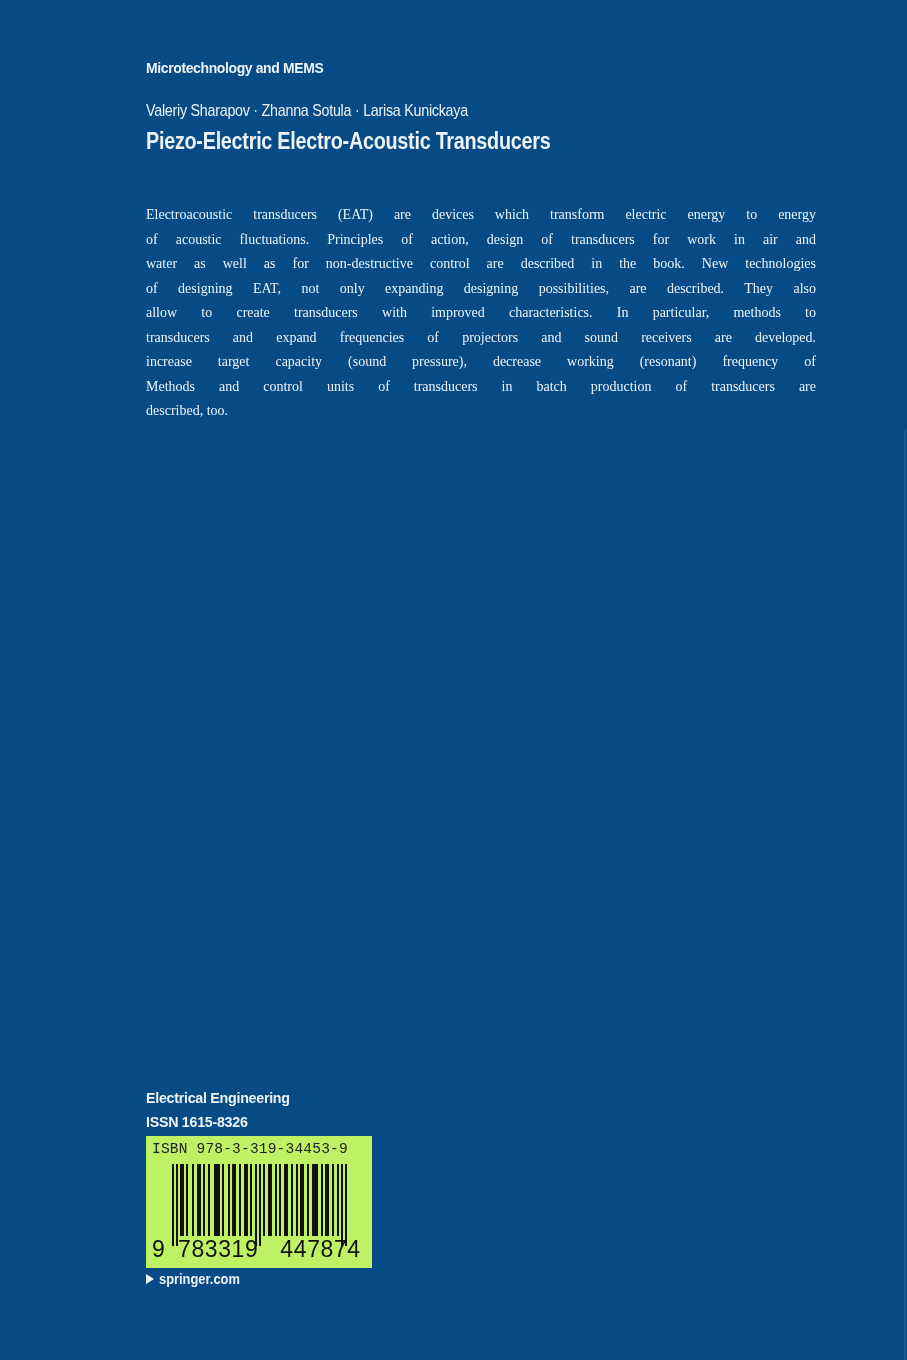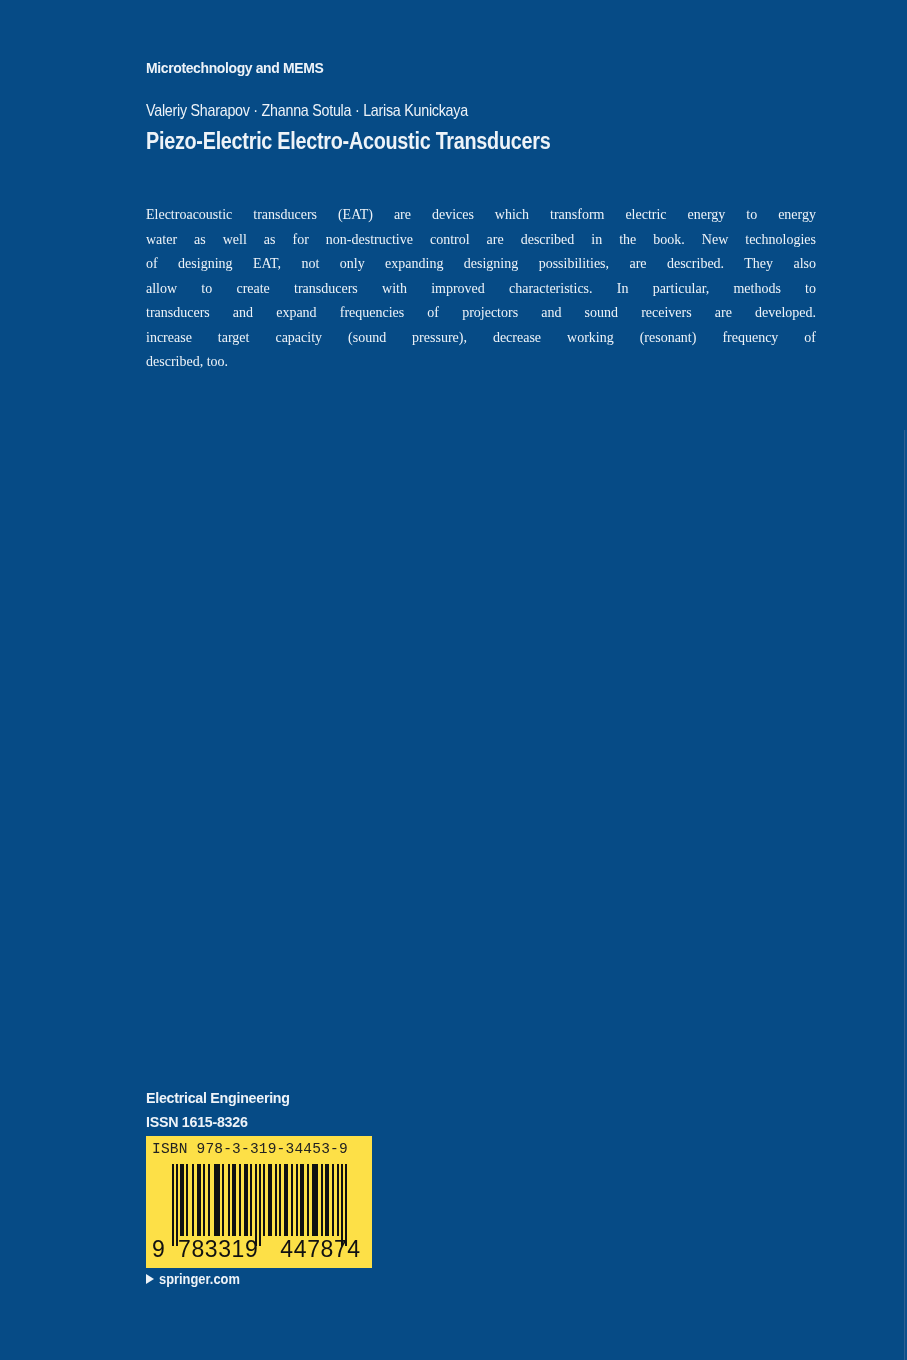--- a/index.html
+++ b/index.html
@@ -101,21 +101,21 @@
       transform: scaleX(0.92);
       transform-origin: left top;
       white-space: nowrap;
     }
     .barcode-box {
       position: absolute;
       left: 146px;
       top: 1136px;
       width: 226px;
       height: 132px;
-      background: #fde047;
+      background: #bef264;
       color: #111;
     }
     .isbn-text {
       position: absolute;
       left: 6px;
       top: 5px;
       font-family: "Liberation Mono", monospace;
       font-size: 14.5px;
       letter-spacing: 0.2px;
       white-space: nowrap;
@@ -186,25 +186,27 @@
 <div class="right-edge"></div>
 
 <div class="series">Microtechnology and MEMS</div>
 
 <div class="authors">Valeriy Sharapov · Zhanna Sotula · Larisa Kunickaya</div>
 
 <div class="title">Piezo-Electric Electro-Acoustic Transducers</div>
 
 <div class="blurb">
   <span class="line">Electroacoustic transducers (EAT) are devices which transform electric energy to energy</span>
+  <span class="line">of acoustic fluctuations. Principles of action, design of transducers for work in air and</span>
   <span class="line">water as well as for non-destructive control are described in the book. New technologies</span>
   <span class="line">of designing EAT, not only expanding designing possibilities, are described. They also</span>
   <span class="line">allow to create transducers with improved characteristics. In particular, methods to</span>
   <span class="line">transducers and expand frequencies of projectors and sound receivers are developed.</span>
   <span class="line">increase target capacity (sound pressure), decrease working (resonant) frequency of</span>
+  <span class="line">Methods and control units of transducers in batch production of transducers are</span>
   <span class="line last">described, too.</span>
 </div>
 
 <div class="subject">Electrical Engineering</div>
 <div class="issn">ISSN 1615-8326</div>
 
 <div class="barcode-box">
   <div class="isbn-text">ISBN 978-3-319-34453-9</div>
   <div class="bars">
     <svg width="175" height="82" viewBox="0 0 175 82" xmlns="http://www.w3.org/2000/svg">

